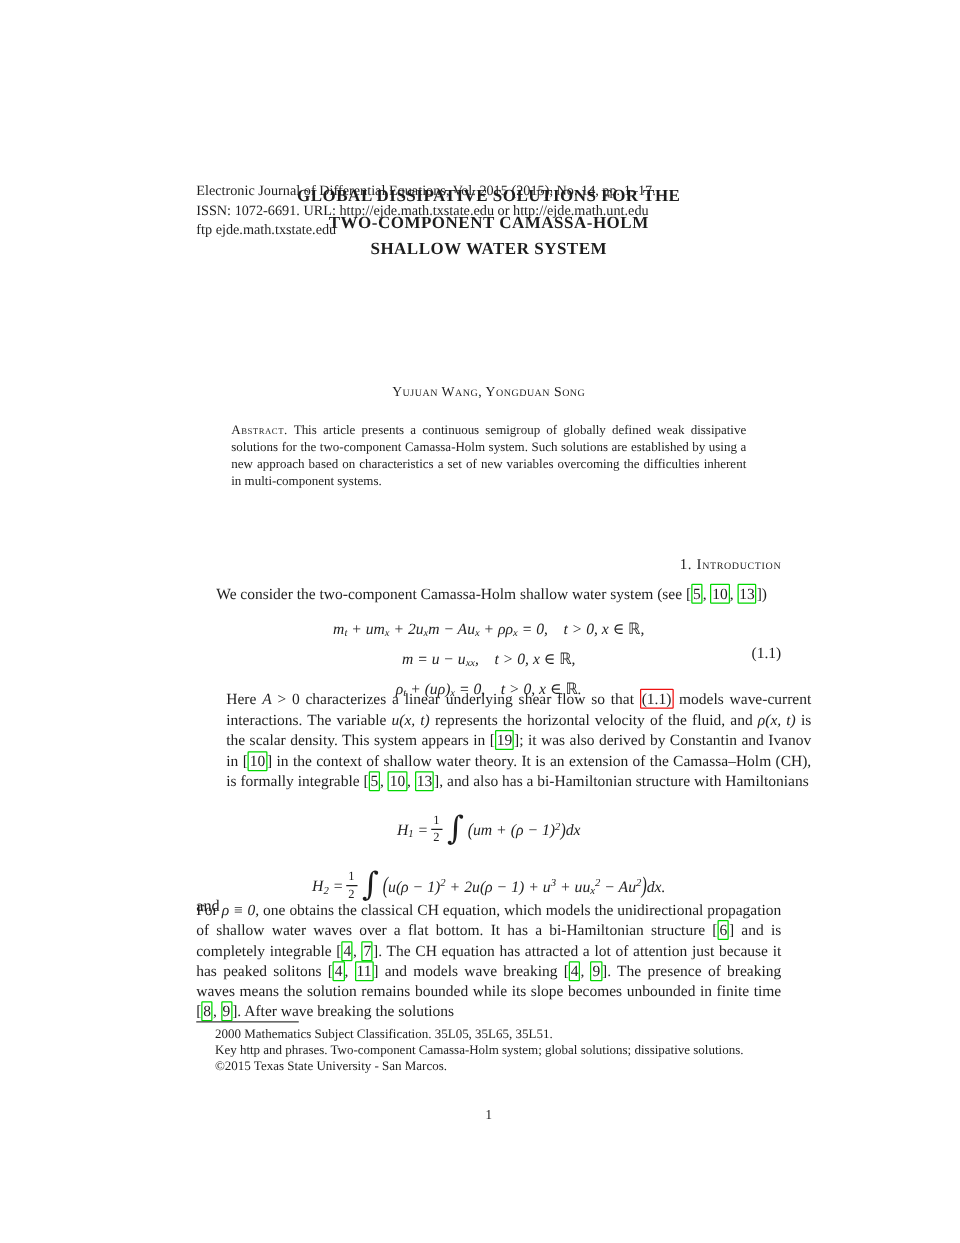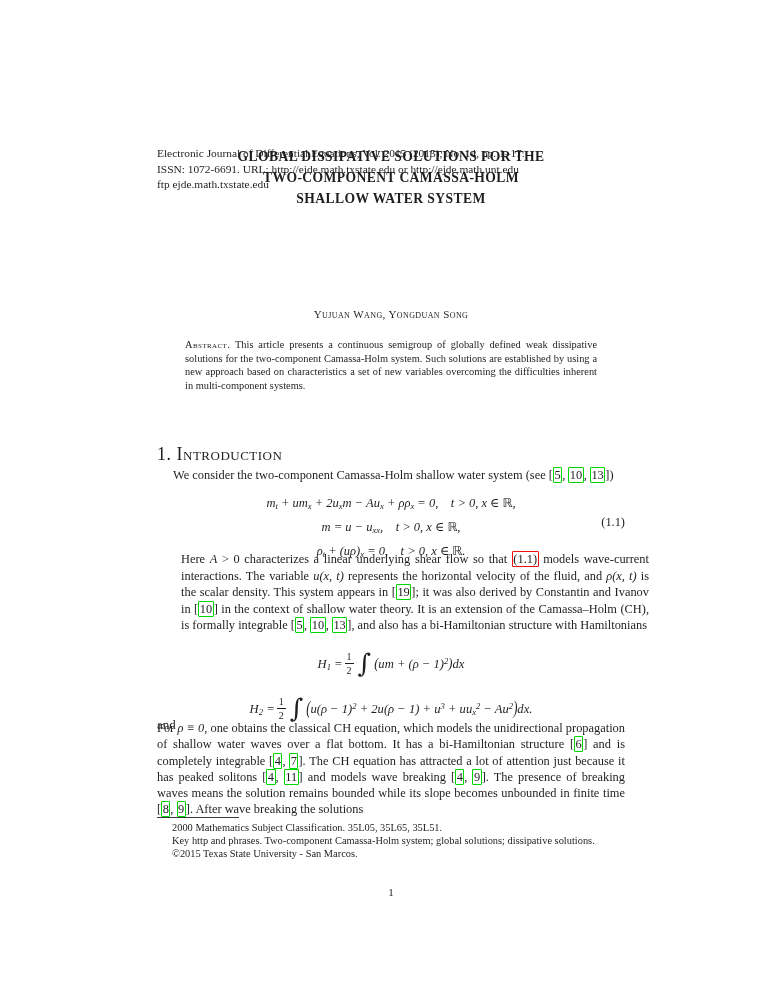--- a/index.html
+++ b/index.html
@@ -20,21 +20,21 @@
   #title { top:80; text-align:center; font-weight:bold; font-size:13.6px; line-height:21px; letter-spacing:0.4px; }
 
   
   #authors { top:162px; text-align:center; font-variant:small-caps; font-size:11px; letter-spacing:0.4px; }
 
   
   #abstract { top:192px; left:28px; width:412px; font-size:10.4px; line-height:13.5px; text-align:justify; }
   #abstract .abs-label { font-variant:small-caps; letter-spacing:0.4px; }
 
   
-  #sec { top:298px; text-align:left; font-variant:small-caps; font-size:18px; letter-spacing:0.5px; }
+  #sec { top:298px; text-align:right; font-variant:small-caps; font-size:12px; letter-spacing:0.5px; }
 
   
   .para { font-size:12.4px; line-height:16.6px; text-align:justify; }
   #p1 { top:321px; text-indent:16px; }
   #p2 { top:405px;margin-left:24px; }
   #p3 { top:574px; line-height:16.3px; }
 
   
   #eqsys { top:347px; }
   .eqrow { text-align:center; font-style:italic; font-size:12.5px; line-height:21px; }

